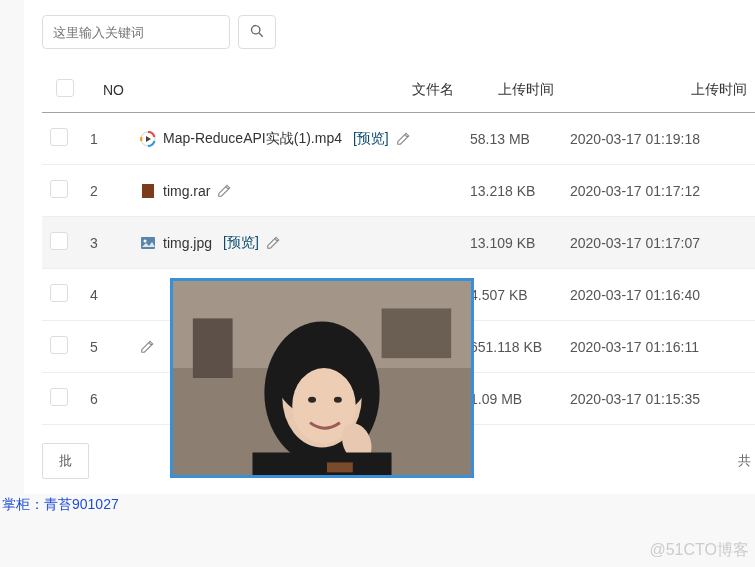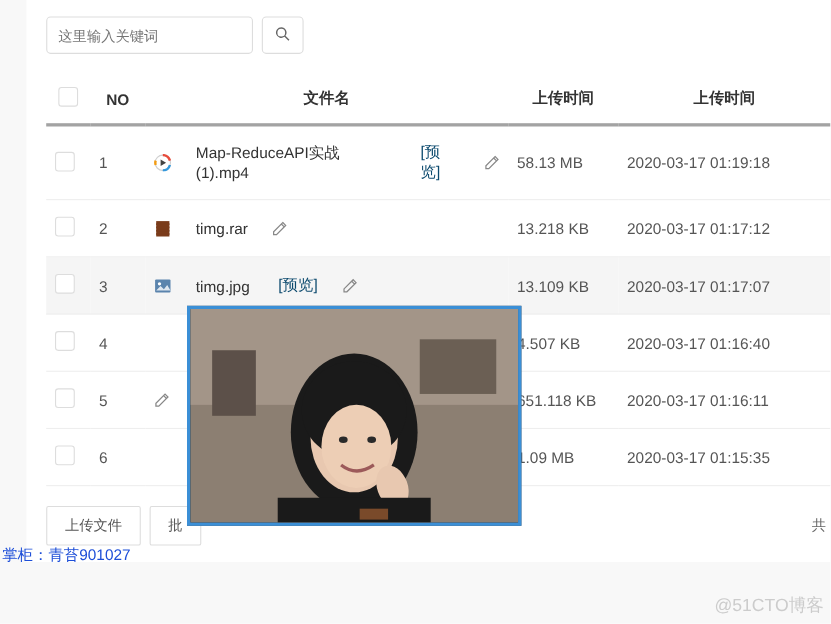--- a/index.html
+++ b/index.html
@@ -3,30 +3,30 @@
   <meta charset="utf-8">
   <style>
     * { box-sizing: border-box; margin: 0; padding: 0; }
     body { font-family: "Microsoft YaHei", Arial, sans-serif; font-size: 14px; color: #333; background: #f8f8f8; width: 755px; height: 567px; overflow: hidden; position: relative; }
     .panel { background: #fff; margin: 0 0 0 24px; padding: 15px 0 15px 18px; }
     .search-row { display: flex; gap: 8px; align-items: center; margin-bottom: 18px; }
     .search-input { width: 188px; height: 34px; border: 1px solid #ddd; border-radius: 4px; padding: 1px 10px; font-size: 13px; color: #999; outline: none; }
     .search-btn { width: 38px; height: 34px; border: 1px solid #ddd; border-radius: 4px; background: #fff; cursor: pointer; display: flex; align-items: center; justify-content: center; }
     .search-btn svg { width: 14px; height: 14px; fill: #666; }
     table { width: 100%; border-collapse: collapse; }
-    th { text-align: center; font-weight: bold; font-size: 14px; color: #333; padding: 12px 8px; border-bottom: 3px solid #a3a3a3; }
+    th { text-align: right; font-weight: normal; font-size: 14px; color: #333; padding: 12px 8px; border-bottom: 1px solid #a3a3a3; }
     th.col-check { width: 40px; }
     th.col-no { width: 50px; }
     th.col-name { width: 330px; }
     th.col-size { width: 100px; }
     th.col-time { }
     td { padding: 15px 8px; border-bottom: 1px solid #eee; vertical-align: middle; font-size: 14px; color: #555; }
     tr.row-hover td { background: #f5f5f5; }
     .chk { width: 18px; height: 18px; border: 1px solid #ddd; border-radius: 3px; background: #fff; cursor: pointer; display: inline-block; }
-    .file-cell { display: flex; align-items: center; gap: 22px; }
+    .file-cell { display: flex; align-items: center; gap: 7px; }
     .file-icon { width: 16px; height: 16px; display: inline-flex; align-items: center; justify-content: center; flex-shrink: 0; }
     .file-name { color: #333; }
     .preview-tag { color: #0c4a6e; margin-left: 4px; }
     .edit-icon { width: 14px; height: 14px; cursor: pointer; flex-shrink: 0; }
     .edit-icon svg { width: 14px; height: 14px; fill: #888; }
     .btn-row { display: flex; gap: 12px; margin-top: 18px; justify-content: space-between; align-items: center; }
     .btn-group { display: flex; gap: 8px; }
     .btn { padding: 8px 16px; border: 1px solid #ddd; background: #fff; font-size: 13px; color: #555; cursor: pointer; border-radius: 2px; }
     .total-text { font-size: 13px; color: #666; padding-right: 4px; }
     .preview-popup { position: absolute; left: 170px; top: 278px; width: 304px; height: 200px; border: 3px solid #3b8fd6; background: #444; display: flex; align-items: center; justify-content: center; overflow: hidden; }
@@ -163,21 +163,20 @@
             <div class="file-cell"></div>
           </td>
           <td>1.09 MB</td>
           <td>2020-03-17 01:15:35</td>
         </tr>
       </tbody>
   </table>
 
   <div class="btn-row">
     <div class="btn-group">
-      <button class="btn">上传文件</button>
       <button class="btn">批</button>
     </div>
     <span class="total-text">共</span>
   </div>
 
 </div>
 
 <div class="preview-popup">
   <svg viewBox="0 0 300 200" preserveAspectRatio="xMidYMid slice">
     <rect width="300" height="200" fill="#8c7f72"></rect>

